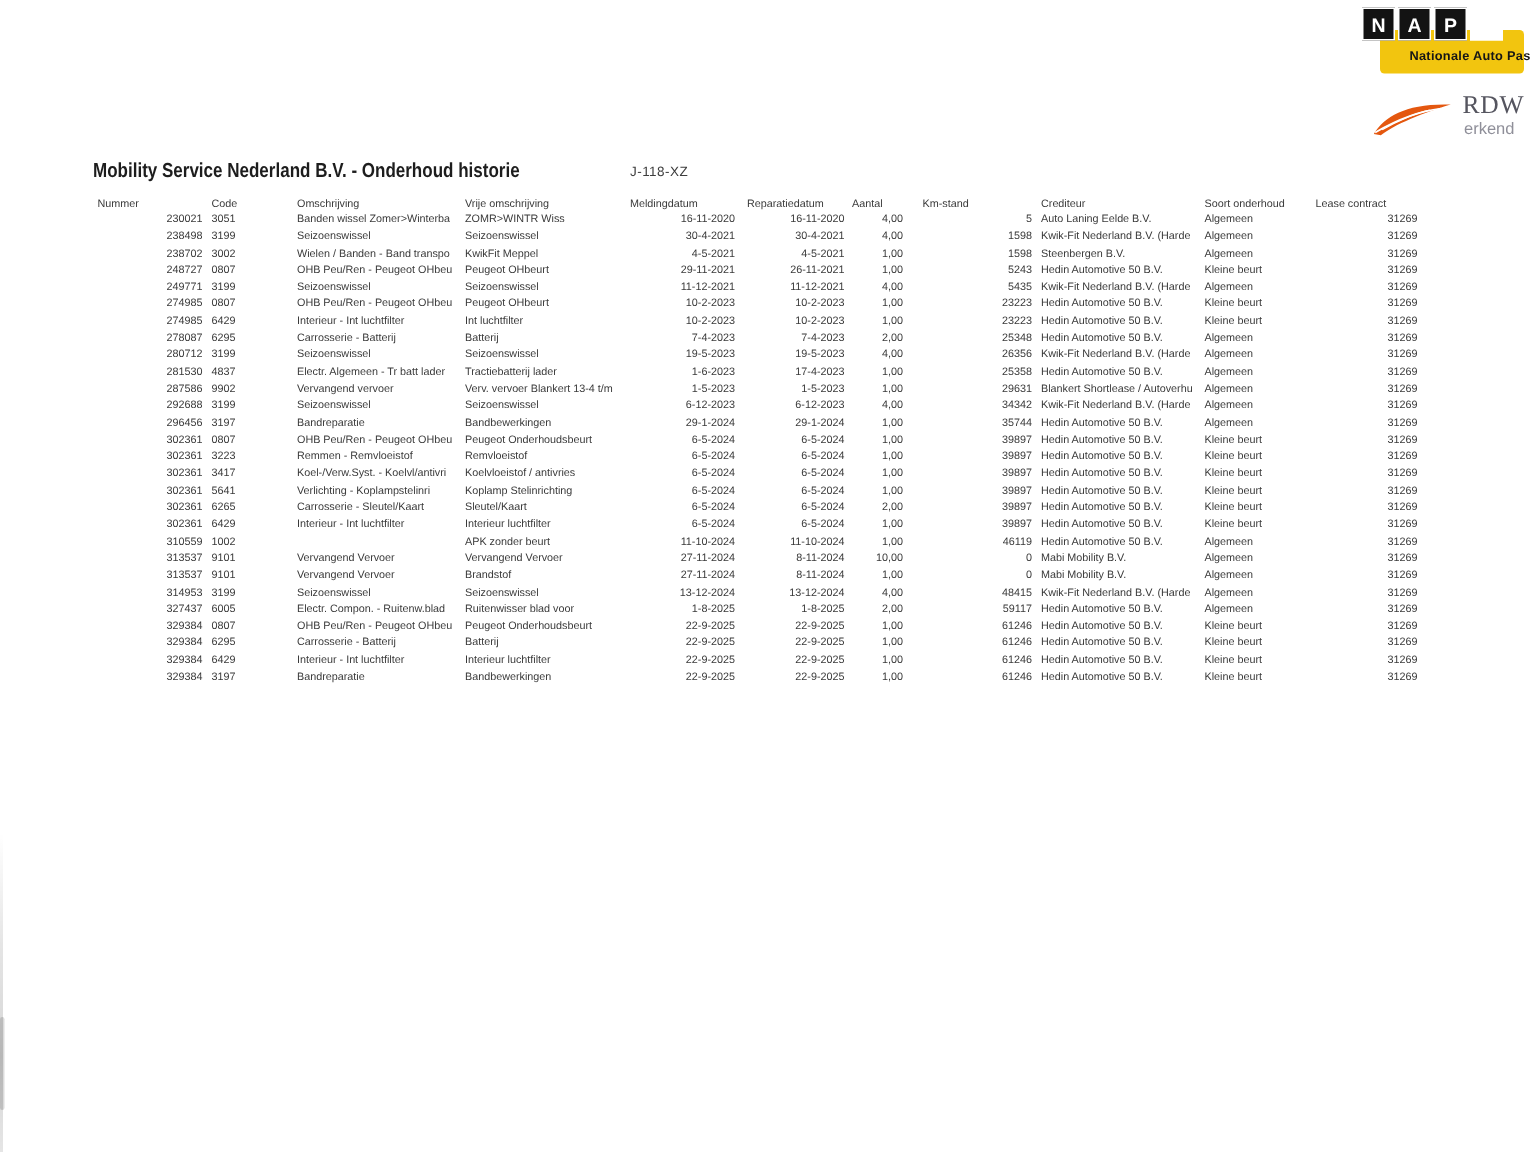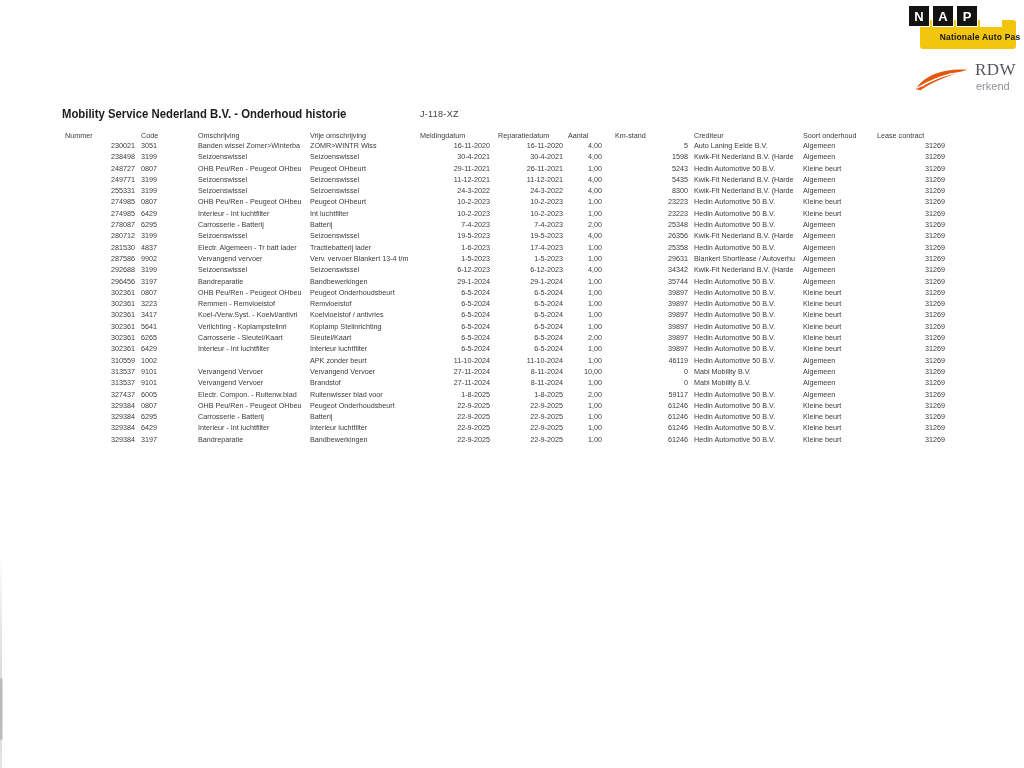--- a/index.html
+++ b/index.html
@@ -149,20 +149,33 @@
         <td class="c3">Seizoenswissel</td>
         <td class="c4">30-4-2021</td>
         <td class="c5">30-4-2021</td>
         <td class="c6">4,00</td>
         <td class="c7">1598</td>
         <td class="c8">Kwik-Fit Nederland B.V. (Harde</td>
         <td class="c9">Algemeen</td>
         <td class="c10">31269</td>
       </tr>
       <tr>
+        <td class="c0">238702</td>
+        <td class="c1">3002</td>
+        <td class="c2">Wielen / Banden - Band transpo</td>
+        <td class="c3">KwikFit Meppel</td>
+        <td class="c4">4-5-2021</td>
+        <td class="c5">4-5-2021</td>
+        <td class="c6">1,00</td>
+        <td class="c7">1598</td>
+        <td class="c8">Steenbergen B.V.</td>
+        <td class="c9">Algemeen</td>
+        <td class="c10">31269</td>
+      </tr>
+      <tr>
         <td class="c0">248727</td>
         <td class="c1">0807</td>
         <td class="c2">OHB Peu/Ren - Peugeot OHbeu</td>
         <td class="c3">Peugeot OHbeurt</td>
         <td class="c4">29-11-2021</td>
         <td class="c5">26-11-2021</td>
         <td class="c6">1,00</td>
         <td class="c7">5243</td>
         <td class="c8">Hedin Automotive 50 B.V.</td>
         <td class="c9">Kleine beurt</td>
@@ -170,33 +183,20 @@
       </tr>
       <tr>
         <td class="c0">249771</td>
         <td class="c1">3199</td>
         <td class="c2">Seizoenswissel</td>
         <td class="c3">Seizoenswissel</td>
         <td class="c4">11-12-2021</td>
         <td class="c5">11-12-2021</td>
         <td class="c6">4,00</td>
         <td class="c7">5435</td>
-        <td class="c8">Kwik-Fit Nederland B.V. (Harde</td>
-        <td class="c9">Algemeen</td>
-        <td class="c10">31269</td>
-      </tr>
-      <tr>
-        <td class="c0">255331</td>
-        <td class="c1">3199</td>
-        <td class="c2">Seizoenswissel</td>
-        <td class="c3">Seizoenswissel</td>
-        <td class="c4">24-3-2022</td>
-        <td class="c5">24-3-2022</td>
-        <td class="c6">4,00</td>
-        <td class="c7">8300</td>
         <td class="c8">Kwik-Fit Nederland B.V. (Harde</td>
         <td class="c9">Algemeen</td>
         <td class="c10">31269</td>
       </tr>
       <tr>
         <td class="c0">274985</td>
         <td class="c1">0807</td>
         <td class="c2">OHB Peu/Ren - Peugeot OHbeu</td>
         <td class="c3">Peugeot OHbeurt</td>
         <td class="c4">10-2-2023</td>
@@ -409,20 +409,33 @@
         <td class="c3">Brandstof</td>
         <td class="c4">27-11-2024</td>
         <td class="c5">8-11-2024</td>
         <td class="c6">1,00</td>
         <td class="c7">0</td>
         <td class="c8">Mabi Mobility B.V.</td>
         <td class="c9">Algemeen</td>
         <td class="c10">31269</td>
       </tr>
       <tr>
+        <td class="c0">314953</td>
+        <td class="c1">3199</td>
+        <td class="c2">Seizoenswissel</td>
+        <td class="c3">Seizoenswissel</td>
+        <td class="c4">13-12-2024</td>
+        <td class="c5">13-12-2024</td>
+        <td class="c6">4,00</td>
+        <td class="c7">48415</td>
+        <td class="c8">Kwik-Fit Nederland B.V. (Harde</td>
+        <td class="c9">Algemeen</td>
+        <td class="c10">31269</td>
+      </tr>
+      <tr>
         <td class="c0">327437</td>
         <td class="c1">6005</td>
         <td class="c2">Electr. Compon. - Ruitenw.blad</td>
         <td class="c3">Ruitenwisser blad voor</td>
         <td class="c4">1-8-2025</td>
         <td class="c5">1-8-2025</td>
         <td class="c6">2,00</td>
         <td class="c7">59117</td>
         <td class="c8">Hedin Automotive 50 B.V.</td>
         <td class="c9">Algemeen</td>

